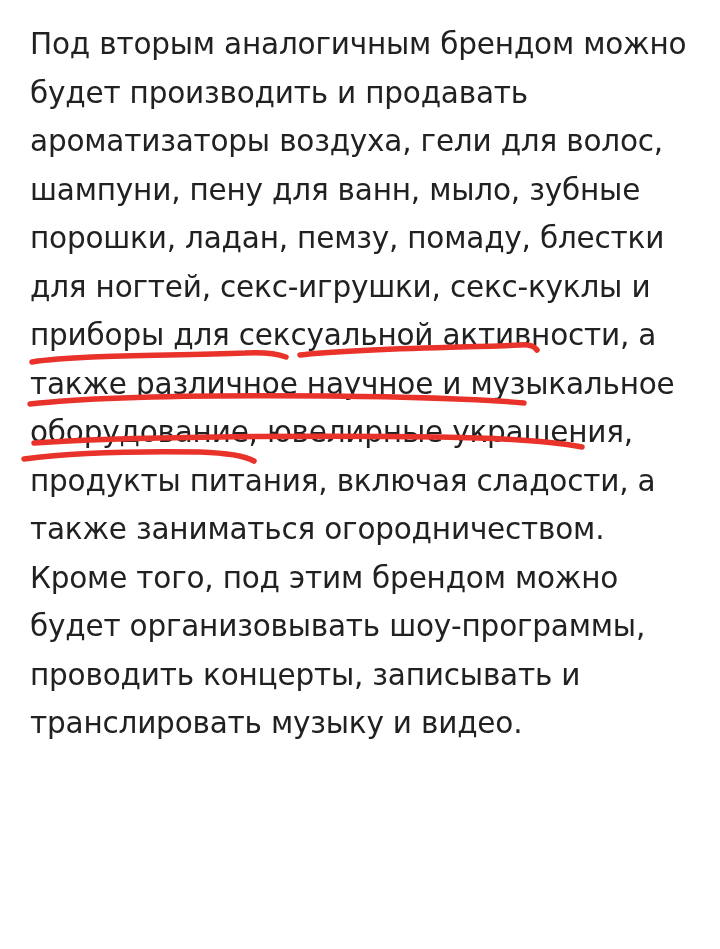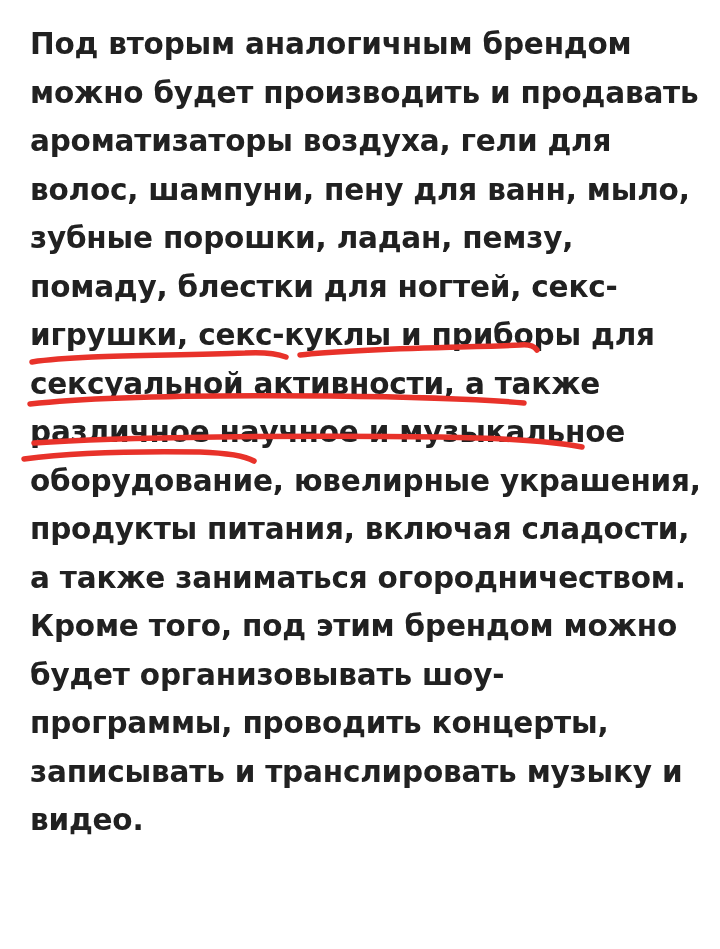--- a/index.html
+++ b/index.html
@@ -12,21 +12,20 @@
     height: 949px;
     overflow: hidden;
     font-family: "DejaVu Sans", sans-serif;
   }
   .page {
     position: relative;
     width: 720px;
     height: 949px;
     background: #ffffff;
     box-sizing: border-box;
-    font-weight: bold;
   }
   .text-block {
     position: absolute;
     left: 30px;
     top: 20px;
     width: 672px;
     font-size: 29.5px;
     line-height: 48.5px;
     color: #212121;
     letter-spacing: -0.2px;

